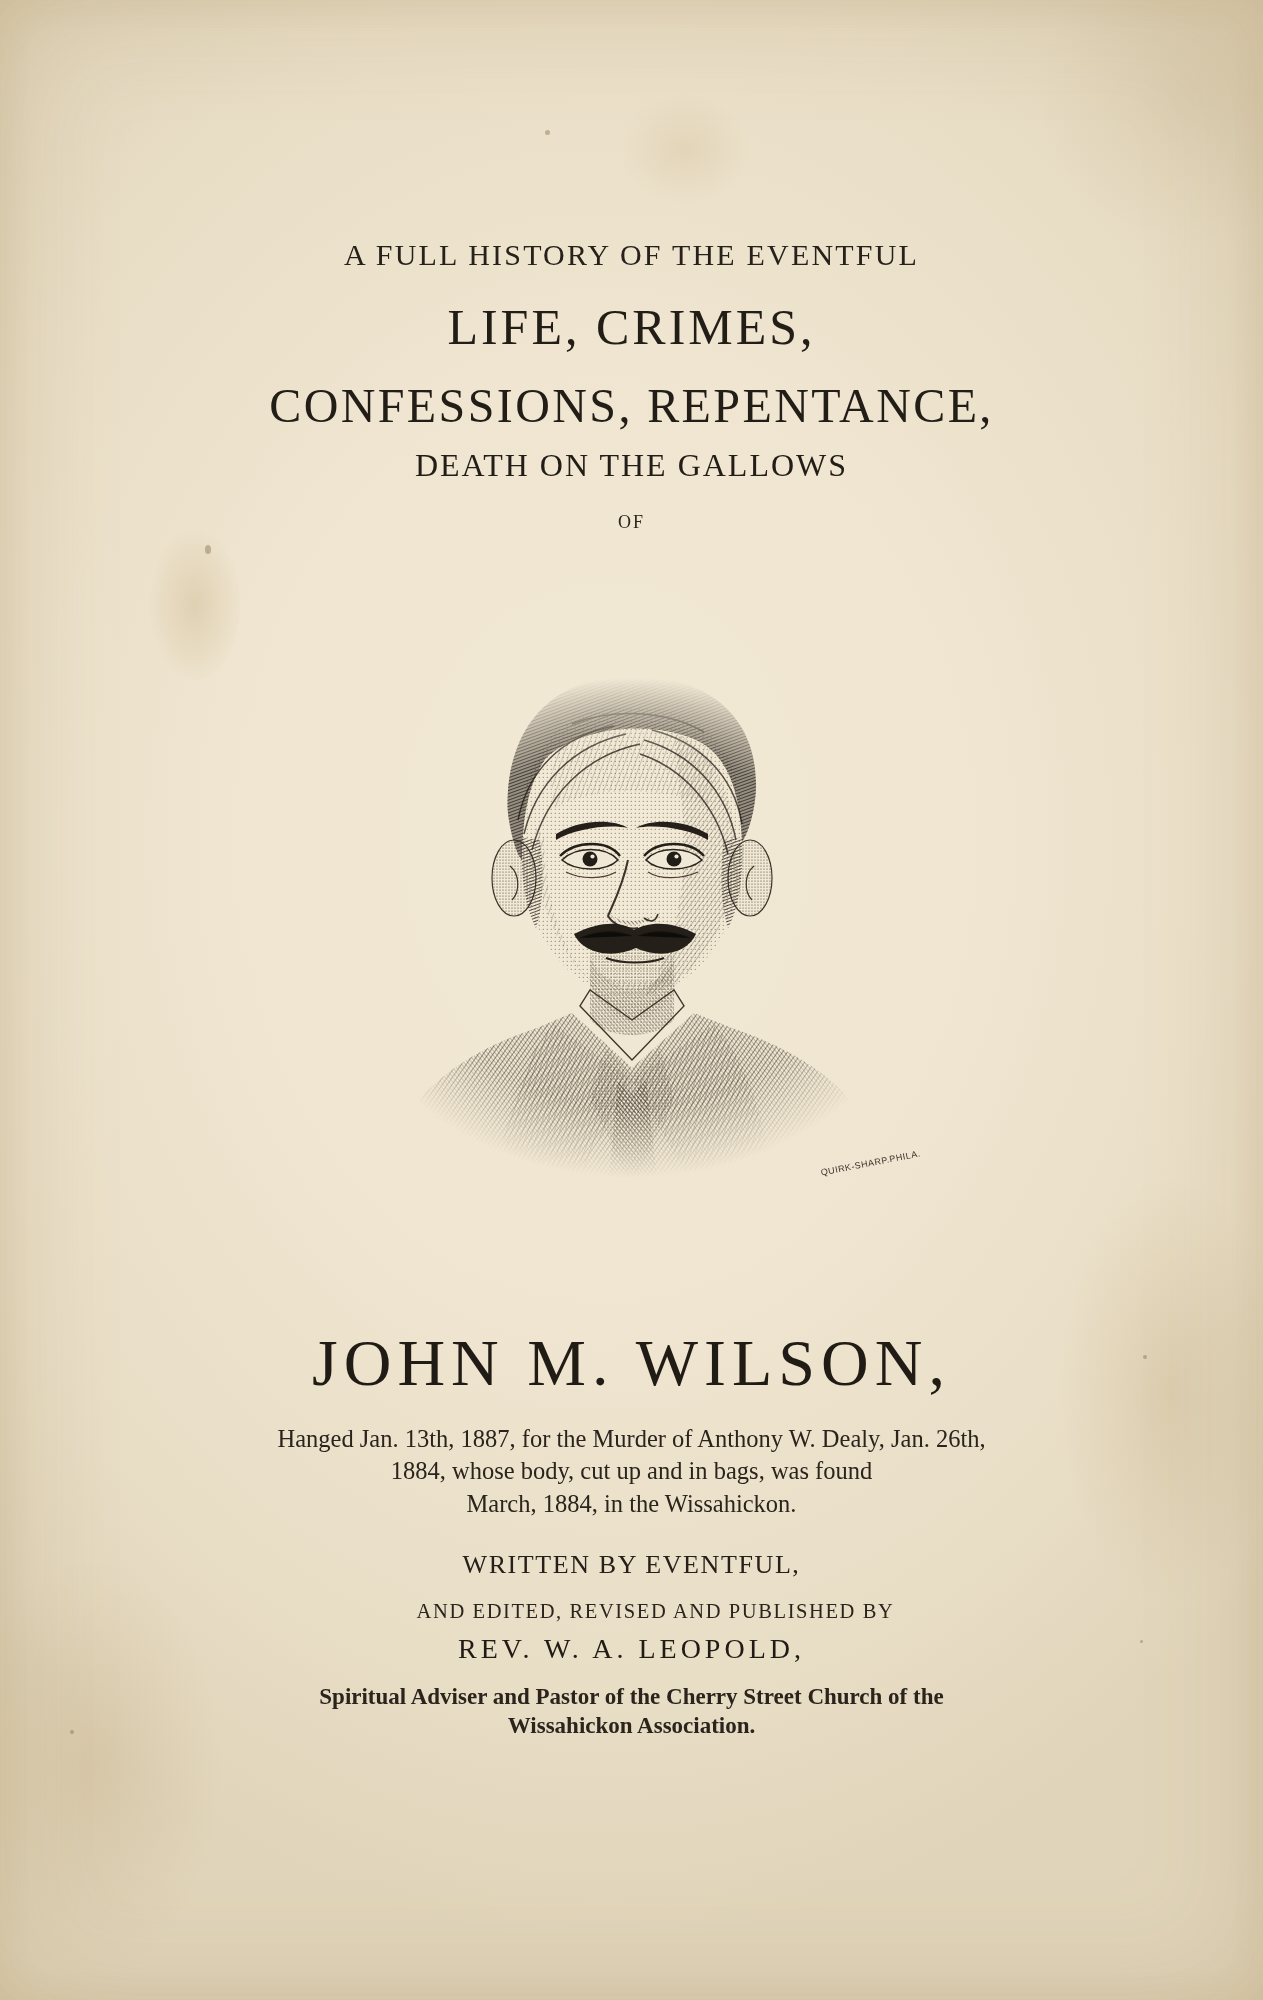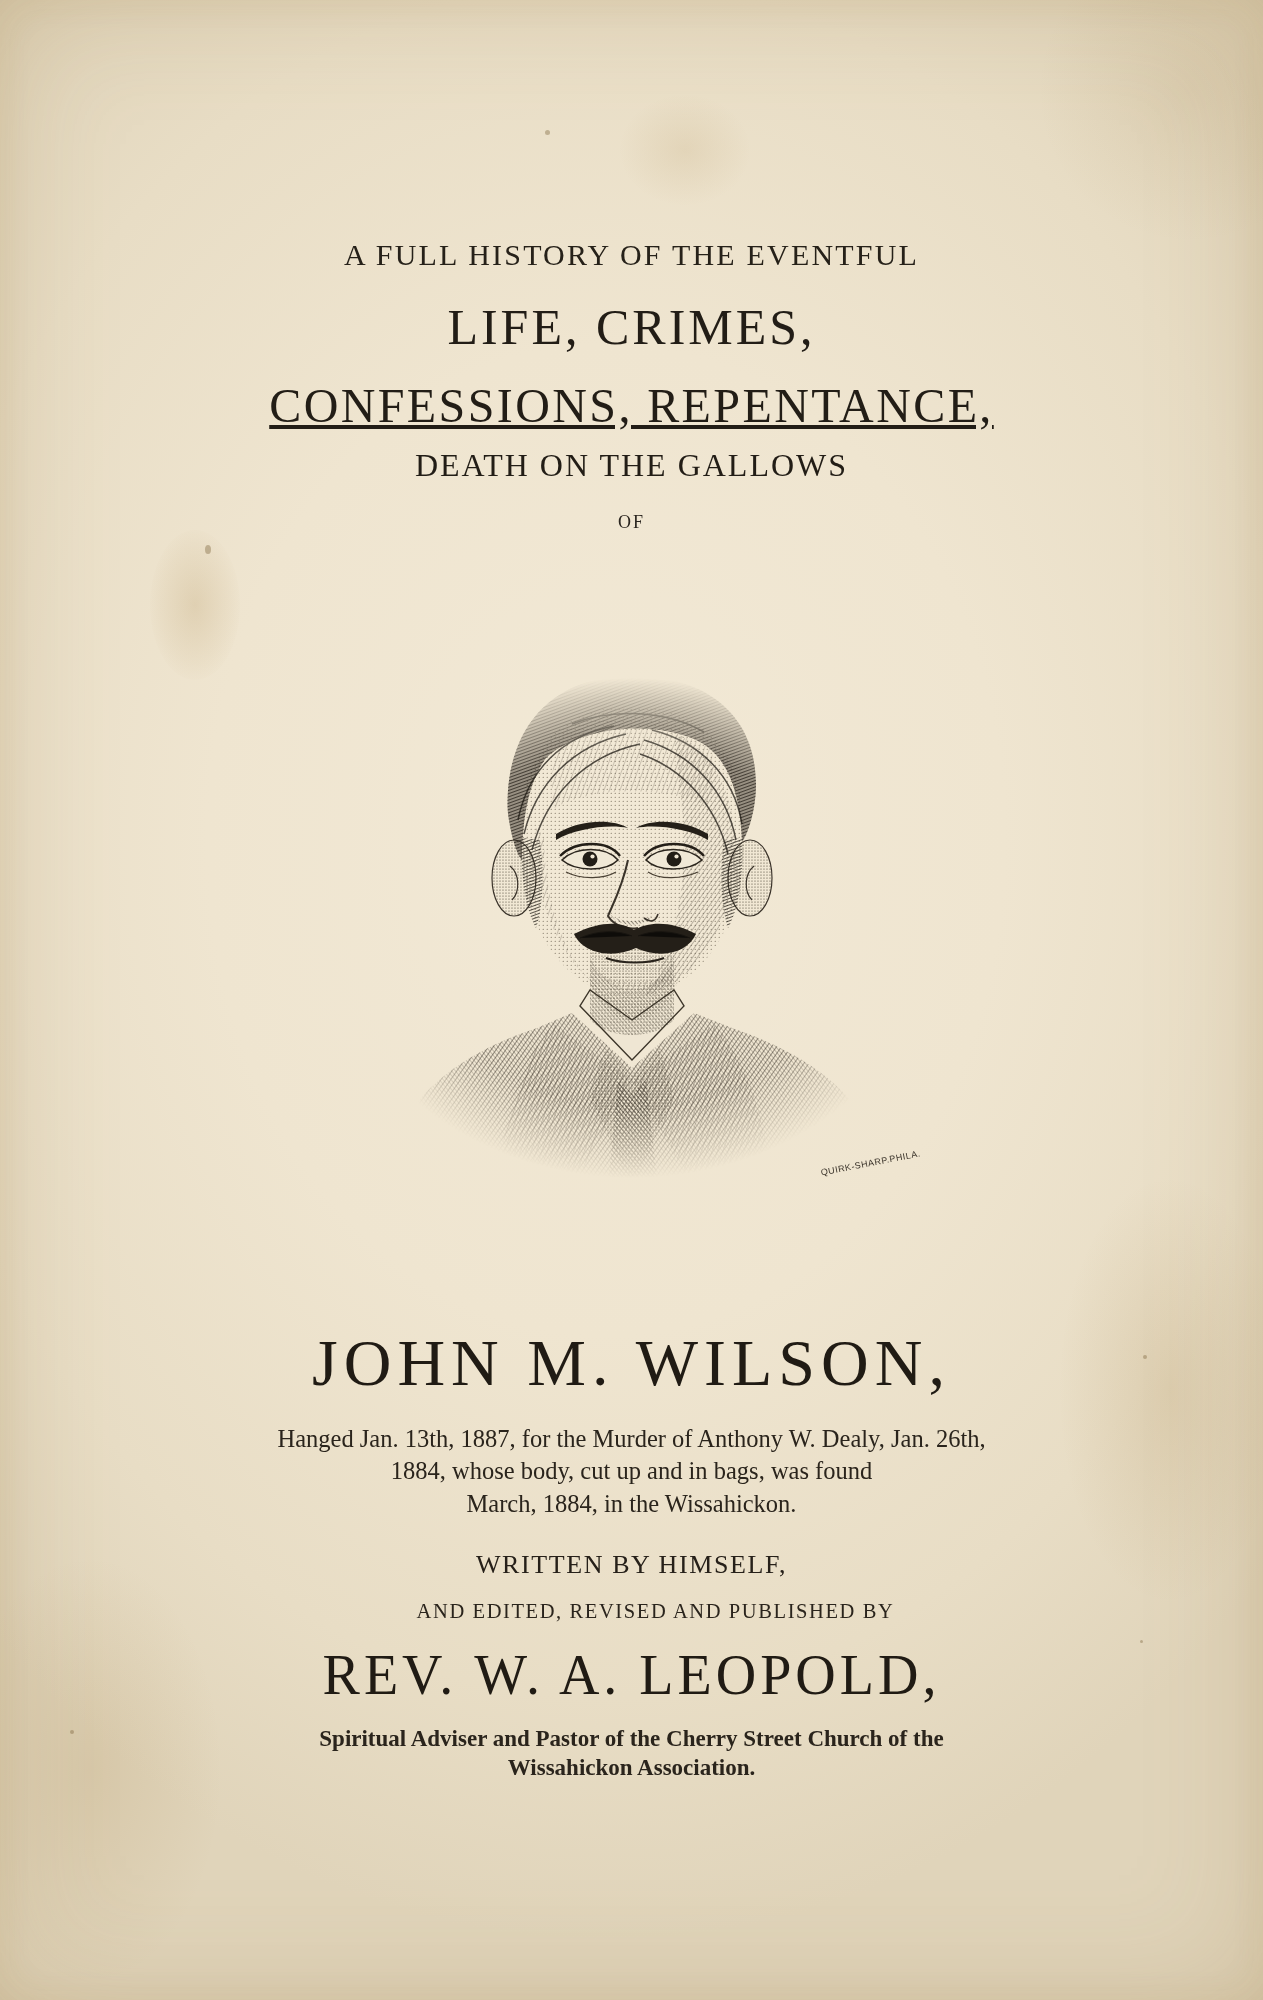--- a/index.html
+++ b/index.html
@@ -71,21 +71,20 @@
     margin-top: 26px;
     font-size: 50px;
     letter-spacing: 3px;
     color: #221d16;
   }
   .line-confessions {
     margin-top: 22px;
     font-size: 48px;
     letter-spacing: 2.4px;
     color: #221d16;
-    text-decoration: underline;
   }
   .line-and {
     margin-top: 16px;
     font-size: 19px;
     letter-spacing: 2.2px;
     color: #2b2620;
   }
   .line-death {
     margin-top: 14px;
     font-size: 32px;
@@ -145,22 +144,22 @@
     color: #262019;
   }
   .edited {
     margin-top: 20px;
     font-size: 20.5px;
     letter-spacing: 1.6px;
     color: #2a241c;
     padding-left: 48px;
   }
   .editor-name {
-    margin-top: 20px;
-    font-size: 56px;
+    margin-top: 10px;
+    font-size: 28px;
     letter-spacing: 4px;
     color: #201b14;
     text-align: center;
   }
   .adviser {
     margin-top: 18px;
     font-size: 23px;
     line-height: 1.25;
     color: #2a241c;
     font-weight: bold;
@@ -316,21 +315,21 @@
     <div class="engraver-credit">QUIRK-SHARP.PHILA.</div>
   </div>
 
   <div class="lower">
     <div class="name">JOHN M. WILSON,</div>
     <div class="hanged">
       <div>Hanged Jan. 13th, 1887, for the Murder of Anthony W. Dealy, Jan. 26th,</div>
       <div>1884, whose body, cut up and in bags, was found</div>
       <div>March, 1884, in the Wissahickon.</div>
     </div>
-    <div class="written">WRITTEN BY HIMSELF,</div>
+    <div class="written">WRITTEN BY EVENTFUL,</div>
     <div class="edited">AND EDITED, REVISED AND PUBLISHED BY</div>
     <div class="editor-name">REV. W. A. LEOPOLD,</div>
     <div class="adviser">
       <div>Spiritual Adviser and Pastor of the Cherry Street Church of the</div>
       <div>Wissahickon Association.</div>
     </div>
   </div>
 
   <div class="edge-shadow"></div>
 </div>

